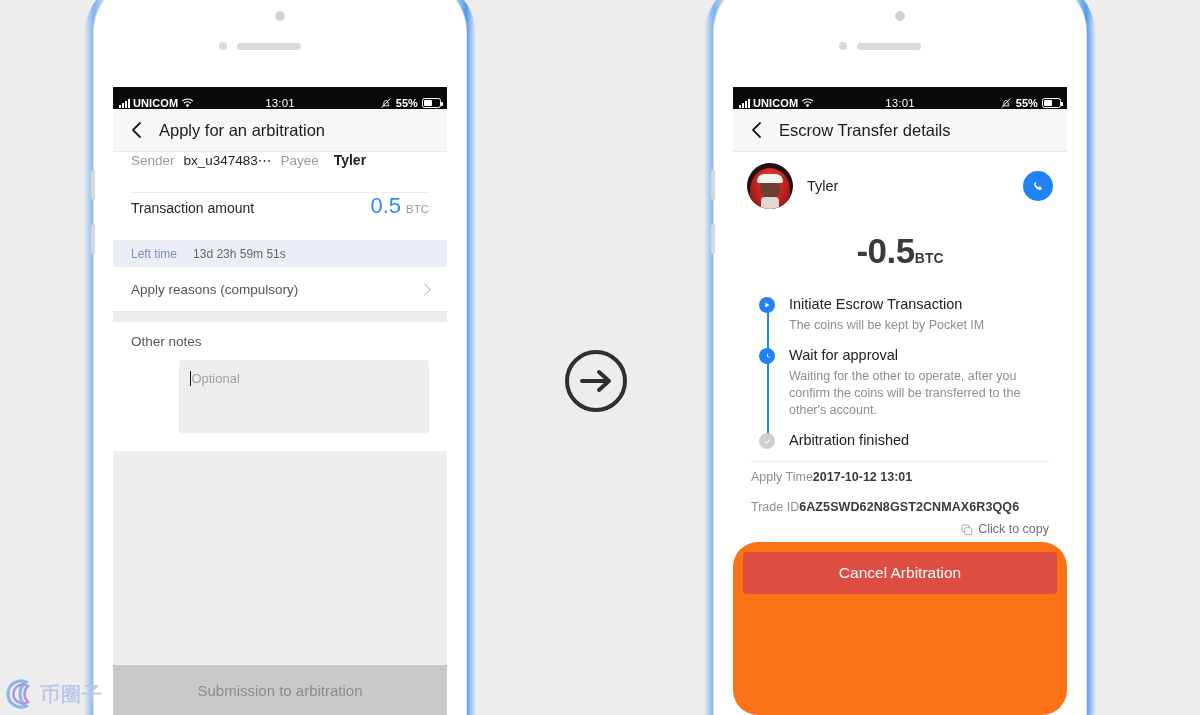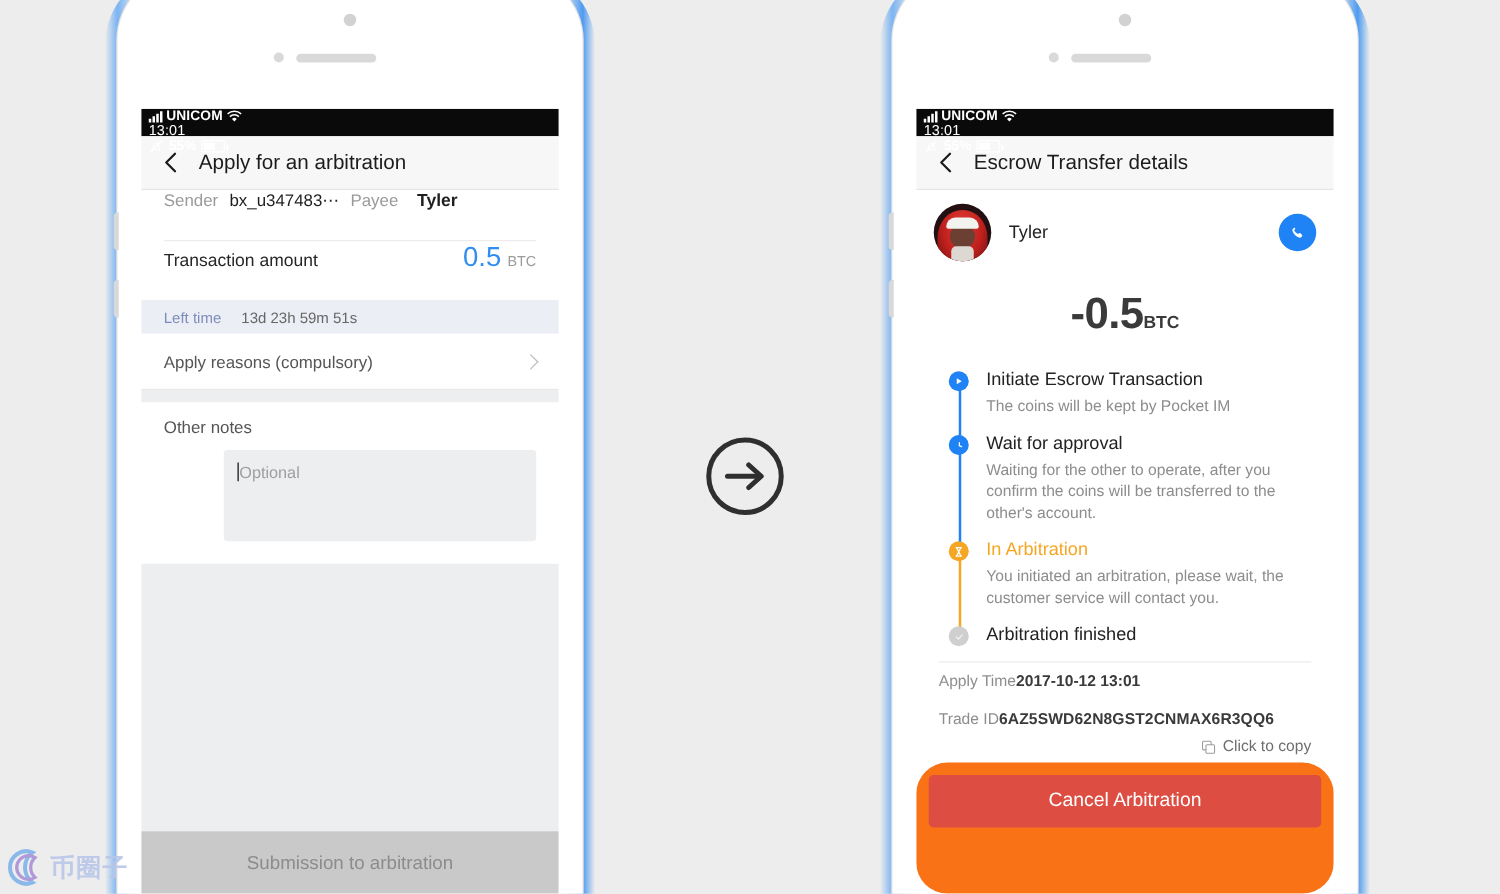--- a/index.html
+++ b/index.html
@@ -67,24 +67,23 @@
     position: absolute;
     top: 109px; left: 19px;
     width: 334px; height: 628px;
     overflow: hidden;
     background: #ffffff;
   }
 
   
   .statusbar {
     height: 22px; background: #0a0a0a; color: #fff;
-    display: flex; align-items: flex-start;
+    display: flex; align-items: flex-end;
     padding: 0 6px; font-size: 11px; font-weight: bold;
     letter-spacing: .1px;
-    flex-direction: column;
   }
   .sb-left  { display: flex; align-items: center; gap: 3px; flex: 1; }
   .sb-mid   { flex: 0 0 auto; font-size: 11.5px; font-weight: normal; }
   .sb-right { display: flex; align-items: center; justify-content: flex-end;
               gap: 4px; flex: 1; font-size: 11px; }
   .bars { display: flex; align-items: flex-end; gap: 1px; height: 9px; }
   .bars i { display:block; width:2px; background:#fff; }
   .bars i:nth-child(1){height:3px;} .bars i:nth-child(2){height:5px;}
   .bars i:nth-child(3){height:7px;} .bars i:nth-child(4){height:9px;}
   .batt { width: 19px; height: 10px; border: 1.3px solid #fff;
@@ -400,31 +399,20 @@
           <div class="dot" style="background:#1f82f5;">
             <svg width="9" height="9" viewBox="0 0 12 12">
               <line x1="6" y1="6" x2="6" y2="2.8" stroke="#fff" stroke-width="1.3" stroke-linecap="round"></line>
               <line x1="6" y1="6" x2="8.4" y2="7.2" stroke="#fff" stroke-width="1.3" stroke-linecap="round"></line>
             </svg>
           </div>
           <div class="step-title">Wait for approval</div>
           <div class="step-desc">Waiting for the other to operate, after you confirm the coins will be transferred to the other's account.</div>
         </div>
 
-        <div class="step">
-          <div class="line" style="background:#f5a623;"></div>
-          <div class="dot" style="background:#f5a623;">
-            <svg width="8" height="9" viewBox="0 0 10 12">
-              <path d="M2.2 1.5h5.6M2.2 10.5h5.6" stroke="#fff" stroke-width="1.3" stroke-linecap="round"></path>
-              <path d="M2.8 1.5 5 6l-2.2 4.5M7.2 1.5 5 6l2.2 4.5" stroke="#fff" stroke-width="1.3" fill="none" stroke-linecap="round" stroke-linejoin="round"></path>
-            </svg>
-          </div>
-          <div class="step-title hl">In Arbitration</div>
-          <div class="step-desc">You initiated an arbitration, please wait, the customer service will contact you.</div>
-        </div>
 
         <div class="step">
           <div class="dot" style="background:#cfcfcf;">
             <svg width="9" height="9" viewBox="0 0 12 12">
               <polyline points="2.8,6.2 4.9,8.3 9.2,3.9" fill="none" stroke="#f2f2f2" stroke-width="1.4" stroke-linecap="round" stroke-linejoin="round"></polyline>
             </svg>
           </div>
           <div class="step-title">Arbitration finished</div>
         </div>
       </div>

